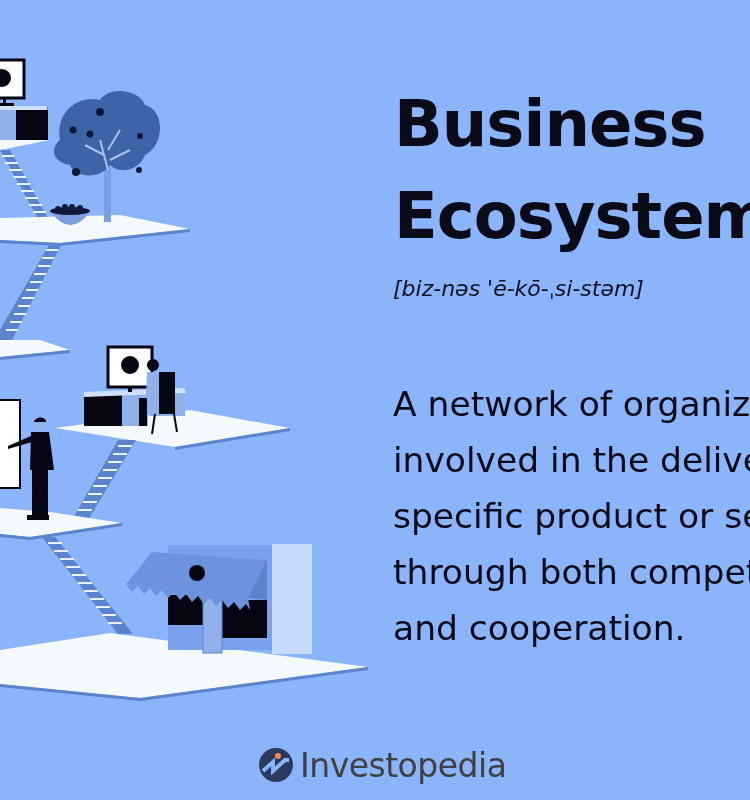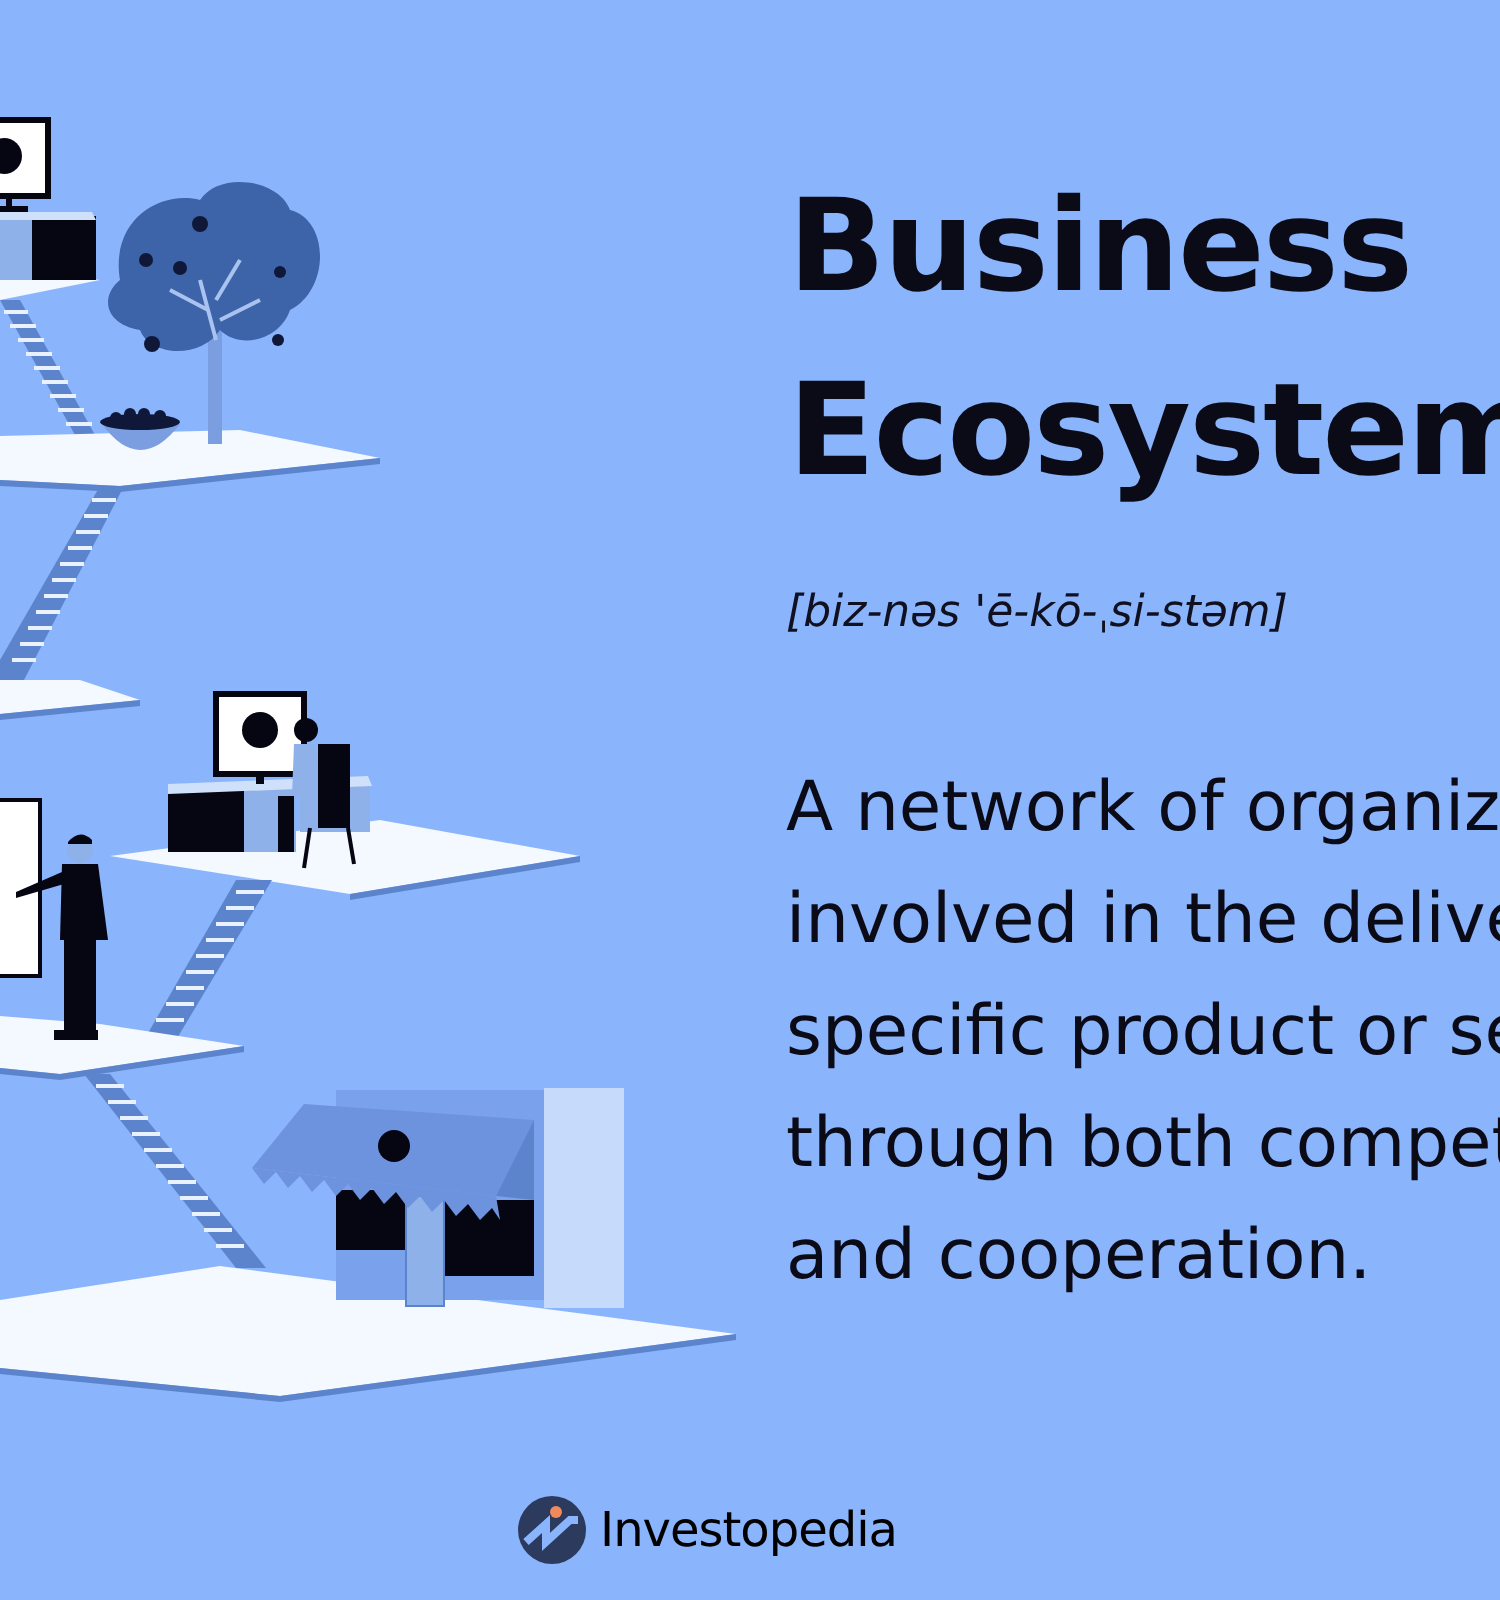--- a/index.html
+++ b/index.html
@@ -9,39 +9,39 @@
       font-family: "Liberation Sans", sans-serif;
     }
     .illustration { position: absolute; left: 0; top: 0; width: 380px; height: 720px; }
     .title {
       position: absolute; left: 394px; top: 78px;
       font-family: "DejaVu Sans", sans-serif; font-weight: bold;
       font-size: 64px; line-height: 92px; color: #0b0b18;
       white-space: nowrap; letter-spacing: -1px;
     }
     .pron {
-      position: absolute; left: 393px; top: 294px;
+      position: absolute; left: 393px; top: 276px;
       font-family: "DejaVu Sans", sans-serif; font-style: italic;
       font-size: 22px; color: #101020; white-space: nowrap;
     }
     .definition {
       position: absolute; left: 393px; top: 376px;
       font-family: "DejaVu Sans", sans-serif;
       font-size: 34.5px; line-height: 56px; color: #0b0b18;
       white-space: nowrap;
     }
     .definition span { display: block; }
     .brand {
       position: absolute; left: 258px; top: 745px; height: 40px;
       display: flex; align-items: center; gap: 6px;
     }
     .brand-logo { width: 36px; height: 36px; }
     .brand-name {
-      font-family: "DejaVu Sans", sans-serif; font-size: 24px;
-      color: #000000; letter-spacing: -0.5px;
+      font-family: "DejaVu Sans", sans-serif; font-size: 33px;
+      color: #404040; letter-spacing: -0.5px;
     }
   </style>
 </head>
 <body>
 
 <div class="illustration">
   <svg width="380" height="720" viewBox="0 0 380 720" xmlns="http://www.w3.org/2000/svg">
 
     <g>
       <polygon points="0,135 50,140 0,150" fill="#f4f8ff"></polygon>

